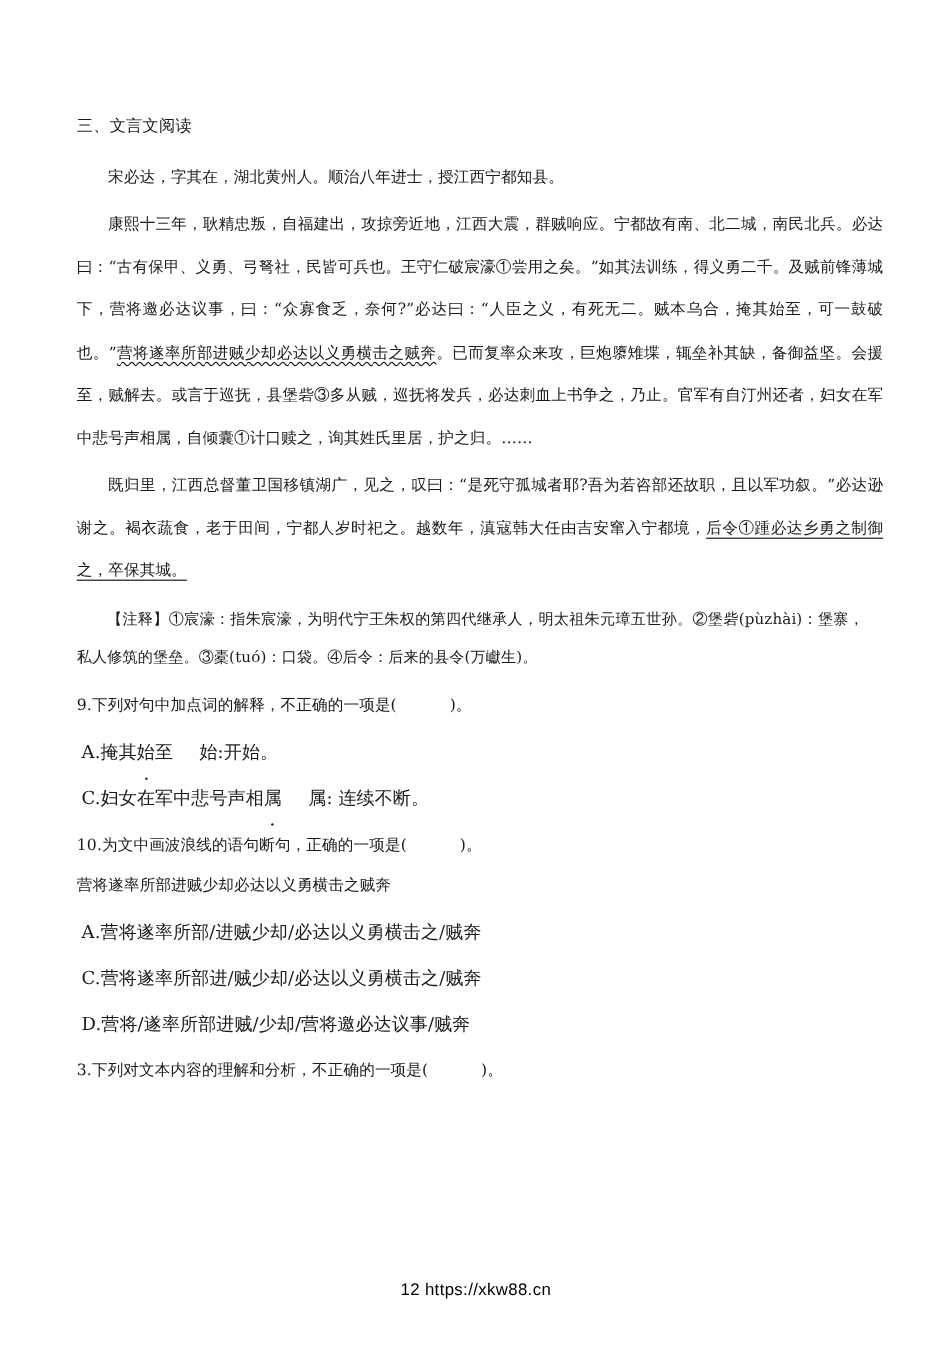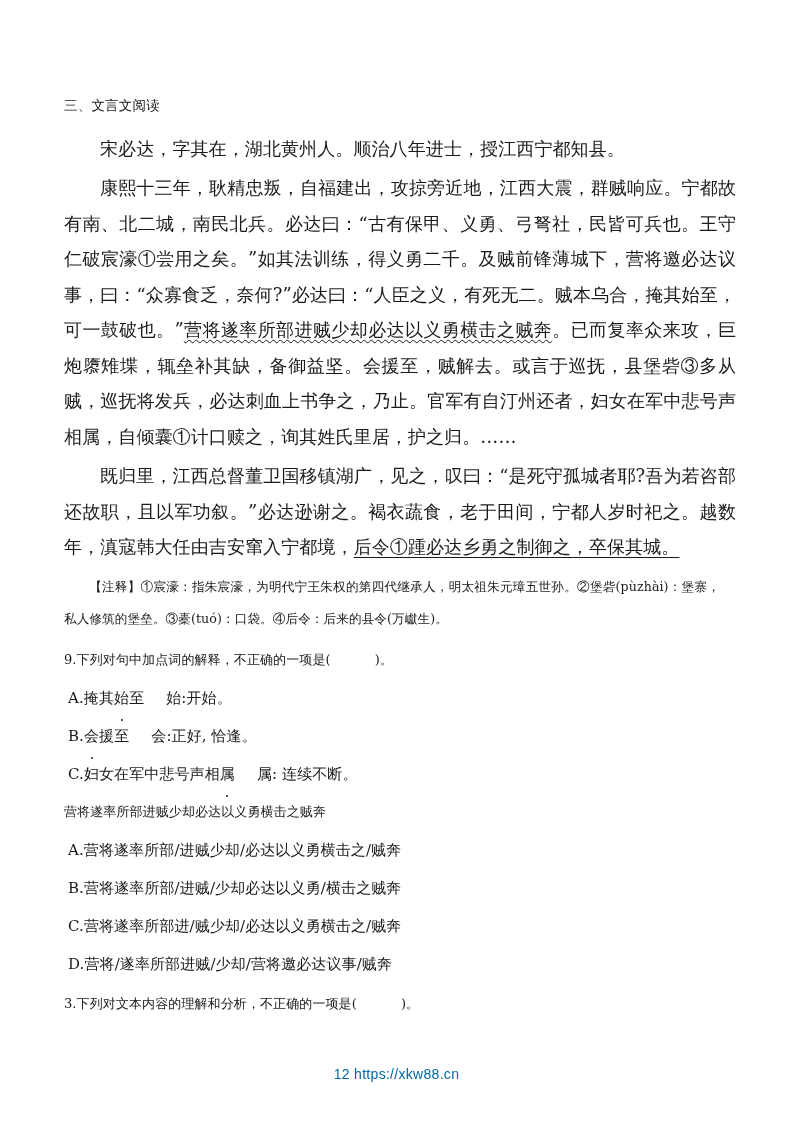--- a/index.html
+++ b/index.html
@@ -31,21 +31,21 @@
   }
 
   
   .section-title {
     font-size: 13.5px;
     line-height: 1.4;
     margin: 0 0 16px 0;
     letter-spacing: 0.2px;
   }
   .para {
-    font-size: 18px;
+    font-size: 13px;
     line-height: 35.5px;
     margin: 0 0 4px 0;
     text-align: justify;
     text-justify: inter-ideograph;
     text-indent: 2em;
     letter-spacing: 0.1px;
   }
   .para.last-line-short { margin-bottom: 6px; }
 
   .note {
@@ -113,21 +113,21 @@
 
   
   .footer {
     position: absolute;
     left: 0;
     top: 1066px;
     width: 793px;
     text-align: center;
     font-family: "Liberation Sans", sans-serif;
     font-size: 14px;
-    color: #0369a1;
+    color: #000000;
     letter-spacing: 0.3px;
   }
 </style>
 </head>
 <body>
 
 <div class="page">
   <div class="content">
 
     <div class="section-title">三、文言文阅读</div>
@@ -137,31 +137,30 @@
     <p class="para"><span>康熙十三年，耿精忠叛，自福建出，攻掠旁近地，江西大震，群贼响应。宁都故有南、北二城，南民北兵。必达曰：“古有保甲、义勇、弓弩社，民皆可兵也。王守仁破宸濠①尝用之矣。”如其法训练，得义勇二千。及贼前锋薄城下，营将邀必达议事，曰：“众寡食乏，奈何?”必达曰：“人臣之义，有死无二。贼本乌合，掩其始至，可一鼓破也。”</span><span class="wavy">营将遂率所部进贼少却必达以义勇横击之贼奔</span><span>。已而复率众来攻，巨炮隳雉堞，辄垒补其缺，备御益坚。会援至，贼解去。或言于巡抚，县堡砦③多从贼，巡抚将发兵，必达刺血上书争之，乃止。官军有自汀州还者，妇女在军中悲号声相属，自倾囊①计口赎之，询其姓氏里居，护之归。……</span></p>
 
     <p class="para last-line-short"><span>既归里，江西总督董卫国移镇湖广，见之，叹曰：“是死守孤城者耶?吾为若咨部还故职，且以军功叙。”必达逊谢之。褐衣蔬食，老于田间，宁都人岁时祀之。越数年，滇寇韩大任由吉安窜入宁都境，</span><span class="uline">后令①踵必达乡勇之制御之，卒保其城。</span></p>
 
     <p class="note">【注释】①宸濠：指朱宸濠，为明代宁王朱权的第四代继承人，明太祖朱元璋五世孙。②堡砦(pùzhài)：堡寨，私人修筑的堡垒。③橐(tuó)：口袋。④后令：后来的县令(万巘生)。</p>
 
     <p class="q-stem"><span>9.</span><span>下列对句中加点词的解释，不正确的一项是(</span><span class="q-blank"></span><span>)。</span></p>
 
     <p class="opt"><span>A.</span><span>掩其</span><span class="dotted-char">始</span><span>至</span><span class="gap-wide"></span><span>始:开始。</span></p>
 
-    <p class="opt"><span>B.</span><span></span><span class="dotted-char">会</span><span>援至</span><span class="gap-wide"></span><span>会:正好, 恰逢。</span></p>
 
     <p class="opt"><span>C.</span><span>妇女在军中悲号声相</span><span class="dotted-char">属</span><span></span><span class="gap-wide"></span><span>属: 连续不断。</span></p>
 
 
+    <p class="q-stem"><span>10.</span><span>为文中画波浪线的语句断句，正确的一项是(</span><span class="q-blank"></span><span>)。</span></p>
 
     <p class="quote-line">营将遂率所部进贼少却必达以义勇横击之贼奔</p>
 
     <p class="opt"><span>A.</span><span>营将遂率所部/进贼少却/必达以义勇横击之/贼奔</span></p>
 
-    <p class="opt"><span>B.</span><span>营将遂率所部/进贼/少却必达以义勇/横击之贼奔</span></p>
 
     <p class="opt"><span>C.</span><span>营将遂率所部进/贼少却/必达以义勇横击之/贼奔</span></p>
 
     <p class="opt"><span>D.</span><span>营将/遂率所部进贼/少却/营将邀必达议事/贼奔</span></p>
 
     <p class="q-stem"><span>3.</span><span>下列对文本内容的理解和分析，不正确的一项是(</span><span class="q-blank"></span><span>)。</span></p>
 
   </div>
 
   <div class="footer">12 https://xkw88.cn</div>

